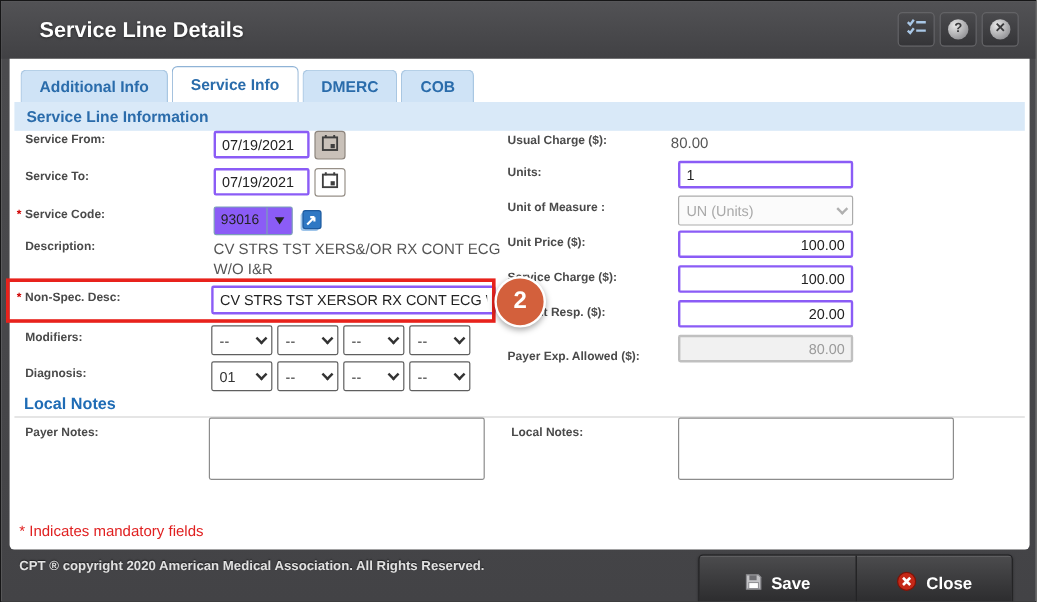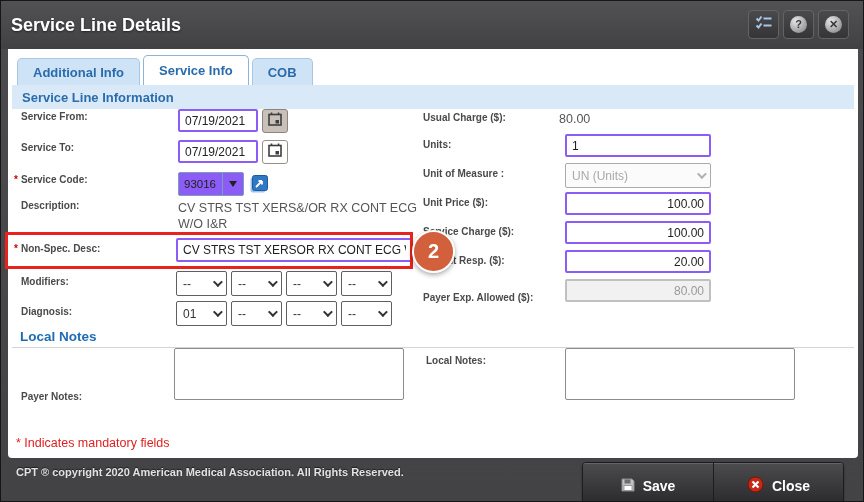--- a/index.html
+++ b/index.html
@@ -5,21 +5,21 @@
   * { margin:0; padding:0; box-sizing:border-box; }
   html,body { width:864px; height:502px; }
   body { font-family:"Liberation Sans", sans-serif; }
 
   .dialog { position:relative; width:864px; height:502px;
     background:linear-gradient(#4c4c4f,#434346); border:1px solid #161617; overflow:hidden; }
 
   
   .titlebar { position:absolute; left:0; top:0; right:0; height:48px;
     background:linear-gradient(#525255,#414144); display:flex; align-items:center; }
-  .title { color:#ffffff; font-size:18px; font-weight:bold; padding-left:10px;
+  .title { color:#ffffff; font-size:18px; font-weight:bold; padding-left:32px;
     text-shadow:0 1px 2px rgba(0,0,0,.5); }
   .tb-icons { position:absolute; right:14px; top:9px; display:flex; gap:4px; }
   .tb-btn { width:31px; height:29px; background:linear-gradient(#4a4a4d,#353538);
     border:1px solid #636366; border-radius:4px; display:flex; align-items:center;
     justify-content:center; cursor:pointer; }
   .circle-glyph { width:17px; height:17px; border-radius:50%;
     background:radial-gradient(circle at 35% 30%, #e8e8e8, #9b9b9e 70%, #7c7c80);
     color:#3a3a3c; font-size:11px; font-weight:bold; display:flex; align-items:center;
     justify-content:center; line-height:1; }
 
@@ -125,20 +125,21 @@
         <span class="circle-glyph">✕</span>
       </div>
     </div>
   </div>
 
   <div class="panel">
 
     <div class="tabs">
       <div class="tab">Additional Info</div>
       <div class="tab active">Service Info</div>
+      <div class="tab">DMERC</div>
       <div class="tab">COB</div>
     </div>
 
     <div class="section-band">
       <span>Service Line Information</span>
     </div>
 
     <div class="lbl" style="left:13px; top:62px;">Service From:</div>
     <input class="txt-input" style="left: 170px; top: 60px; width: 80px;" value="07/19/2021">
     <div class="cal-btn pressed" style="left:254px; top:60px;">
@@ -248,21 +249,21 @@
 
     <div class="lbl" style="left:415px; top:206px;">Patient Resp. ($):</div>
     <input class="txt-input right-al" style="left: 557px; top: 201px; width: 146px;" value="20.00">
 
     <div class="lbl" style="left:415px; top:243px;">Payer Exp. Allowed ($):</div>
     <input class="txt-input right-al disabled-input" style="left: 557px; top: 230px; width: 146px;" disabled="" value="80.00">
 
     <div class="subhead" style="left:12px; top:280px;">Local Notes</div>
     <div class="rule" style="top:298px;"></div>
 
-    <div class="lbl" style="left:13px; top:306px;margin-top:36px;">Payer Notes:</div>
+    <div class="lbl" style="left:13px; top:306px;">Payer Notes:</div>
     <textarea class="notes-area" style="left: 166px; top: 299px;"></textarea>
 
     <div class="lbl" style="left:418px; top:306px;">Local Notes:</div>
     <textarea class="notes-area" style="left: 557px; top: 299px;"></textarea>
 
     <div class="mandatory">
       <span>*</span><span> Indicates mandatory fields</span>
     </div>
   </div>
 

